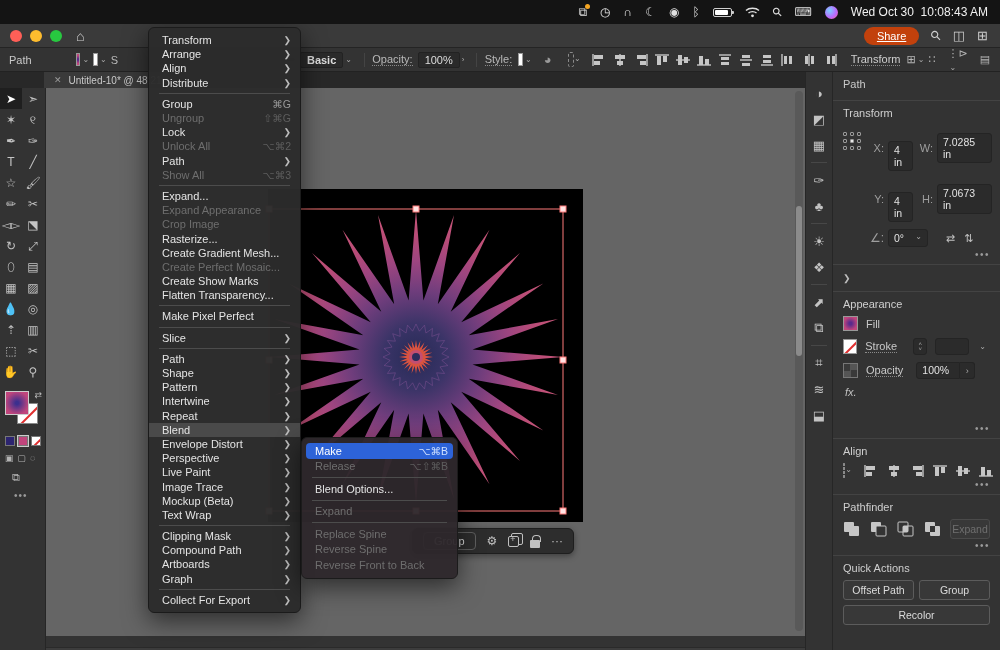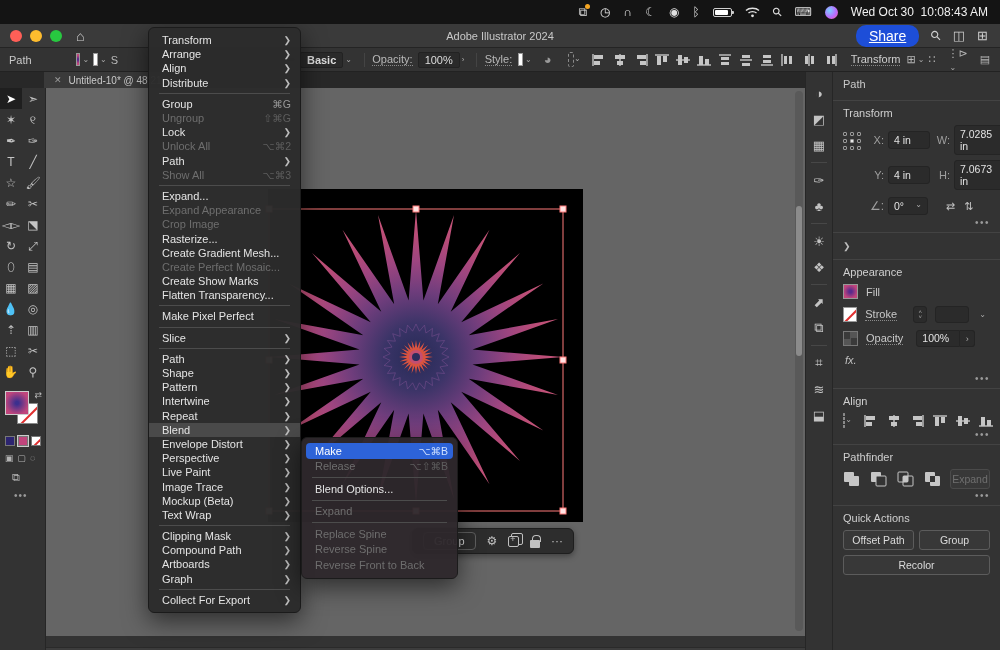--- a/index.html
+++ b/index.html
@@ -24,21 +24,21 @@
 
   
   #titlebar { position:absolute; left:0; top:24px; width:1000px; height:24px; background:#3a3a3a;
     border-bottom:1px solid #242424; display:flex; align-items:center; z-index:50; }
   .traffic { display:flex; gap:8px; margin-left:10px; }
   .tl { width:12px; height:12px; border-radius:50%; }
   .tl.r { background:#ff5f57; } .tl.y { background:#febc2e; } .tl.g { background:#28c840; }
   #home-btn { color:#cfcfcf; font-size:14px; margin-left:14px; }
   #tb-title { position:absolute; left:0; right:0; text-align:center; color:#c9c9c9; font-size:11px; pointer-events:none; }
   #tb-right { margin-left:auto; display:flex; align-items:center; gap:12px; padding-right:12px; }
-  #share-btn { background:#1d4ed8; color:#fff; font-size:14px; padding:3px 13px; border-radius:10px;text-decoration:underline; }
+  #share-btn { background:#c2410c; color:#fff; font-size:11px; padding:3px 13px; border-radius:10px;text-decoration:underline; }
   .tb-ico { color:#cfcfcf; font-size:13px; }
 
   
   #controlbar { position:absolute; left:0; top:48px; width:1000px; height:24px; background:#333;
     border-bottom:1px solid #222; display:flex; align-items:center; color:#b9b9b9; font-size:11px; z-index:40; }
   .cb-gap { width:1px; height:14px; background:#444; margin:0 8px; }
   .swatch { width:13px; height:13px; border:1px solid #999; display:inline-block; }
   .sw-fill { background:radial-gradient(circle, #5a2a8c 15%, #c0457c 70%); }
   .sw-none { background:#fff; position:relative; overflow:hidden; }
   .sw-none::after { content:""; position:absolute; left:-2px; top:5px; width:22px; height:2px; background:#e03030; transform:rotate(-45deg); }
@@ -127,21 +127,21 @@
   #panel-tabs { height:25px; background:#2a2a2a; display:flex; align-items:stretch; font-size:10.5px; }
   .ptab { padding:0 9px; display:flex; align-items:center; color:#adadad; }
   .ptab.active { background:#333; color:#fff; }
   .sec { padding:6px 10px 8px 10px; border-bottom:1px solid #434343; position:relative; }
   .sec-title { color:#cfcfcf; margin-bottom:6px; }
   .more-dots { position:absolute; right:10px; bottom:4px; color:#9a9a9a; letter-spacing:1.5px; font-size:10px; }
   .trow { display:flex; align-items:center; gap:4px; margin-bottom:5px; }
   .tlabel { color:#9e9e9e; width:14px; text-align:right; }
   .tfield { background:#2b2b2b; border:1px solid #242424; border-radius:3px; color:#e2e2e2;
     padding:2px 5px; font-size:10.5px; }
-  .tfield.xy { width:42px; } .tfield.wh { width:55px; } .tfield.ang { width:40px; }
+  .tfield.xy { width:25px;margin-top:16px; } .tfield.wh { width:55px; } .tfield.ang { width:40px; }
   #refgrid { display:grid; grid-template-columns:repeat(3,5px); grid-template-rows:repeat(3,5px); gap:2px; margin-right:3px; }
   #refgrid i { width:4px; height:4px; border:1px solid #9a9a9a; border-radius:1px; }
   #refgrid i.sel { background:#e8e8e8; }
   .flips { display:flex; gap:9px; color:#c0c0c0; font-size:11px; margin-left:14px; }
   .ttv-row { display:flex; align-items:center; gap:9px; padding:8px 10px; border-bottom:1px solid #434343; color:#cfcfcf; }
   .ttv-row .chev { font-size:9px; color:#bdbdbd; }
   .ap-row { display:flex; align-items:center; gap:8px; margin-bottom:7px; }
   .ap-sw { width:15px; height:15px; border:1px solid #999; }
   .ap-fill { background:radial-gradient(circle,#5a2a8c 15%,#c0457c 72%); }
   .checker { width:15px; height:15px; border:1px solid #777;
@@ -205,21 +205,20 @@
   </div>
 </div>
 
 <div id="titlebar">
   <div class="traffic">
     <span class="tl r"></span>
     <span class="tl y"></span>
     <span class="tl g"></span>
   </div>
   <span id="home-btn">⌂</span>
-  <div id="tb-title">Adobe Illustrator 2024</div>
   <div id="tb-right">
     <span id="share-btn">Share</span>
     <span class="tb-ico search-g">⚲</span>
     <span class="tb-ico">◫</span>
     <span class="tb-ico">⊞</span>
   </div>
 </div>
 
 <div id="controlbar">
   <span style="margin-left:9px; color:#c9c9c9;">Path</span>
@@ -708,21 +707,21 @@
       </div>
 
     </div>
     <span class="more-dots">•••</span>
   </div>
 
   <div class="ttv-row">
     <span class="chev">❯</span>
   </div>
 
-  <div class="sec" style="padding-bottom:14px;">
+  <div class="sec" style="padding-bottom:32px;">
     <div class="sec-title">Appearance</div>
     <div class="ap-row">
       <span class="ap-sw ap-fill"></span>
       <span>Fill</span>
     </div>
     <div class="ap-row">
       <span class="ap-sw sw-none"></span>
       <span class="dotted">Stroke</span>
       <span class="stepper" style="margin-left:8px;">
           <span>˄</span>

